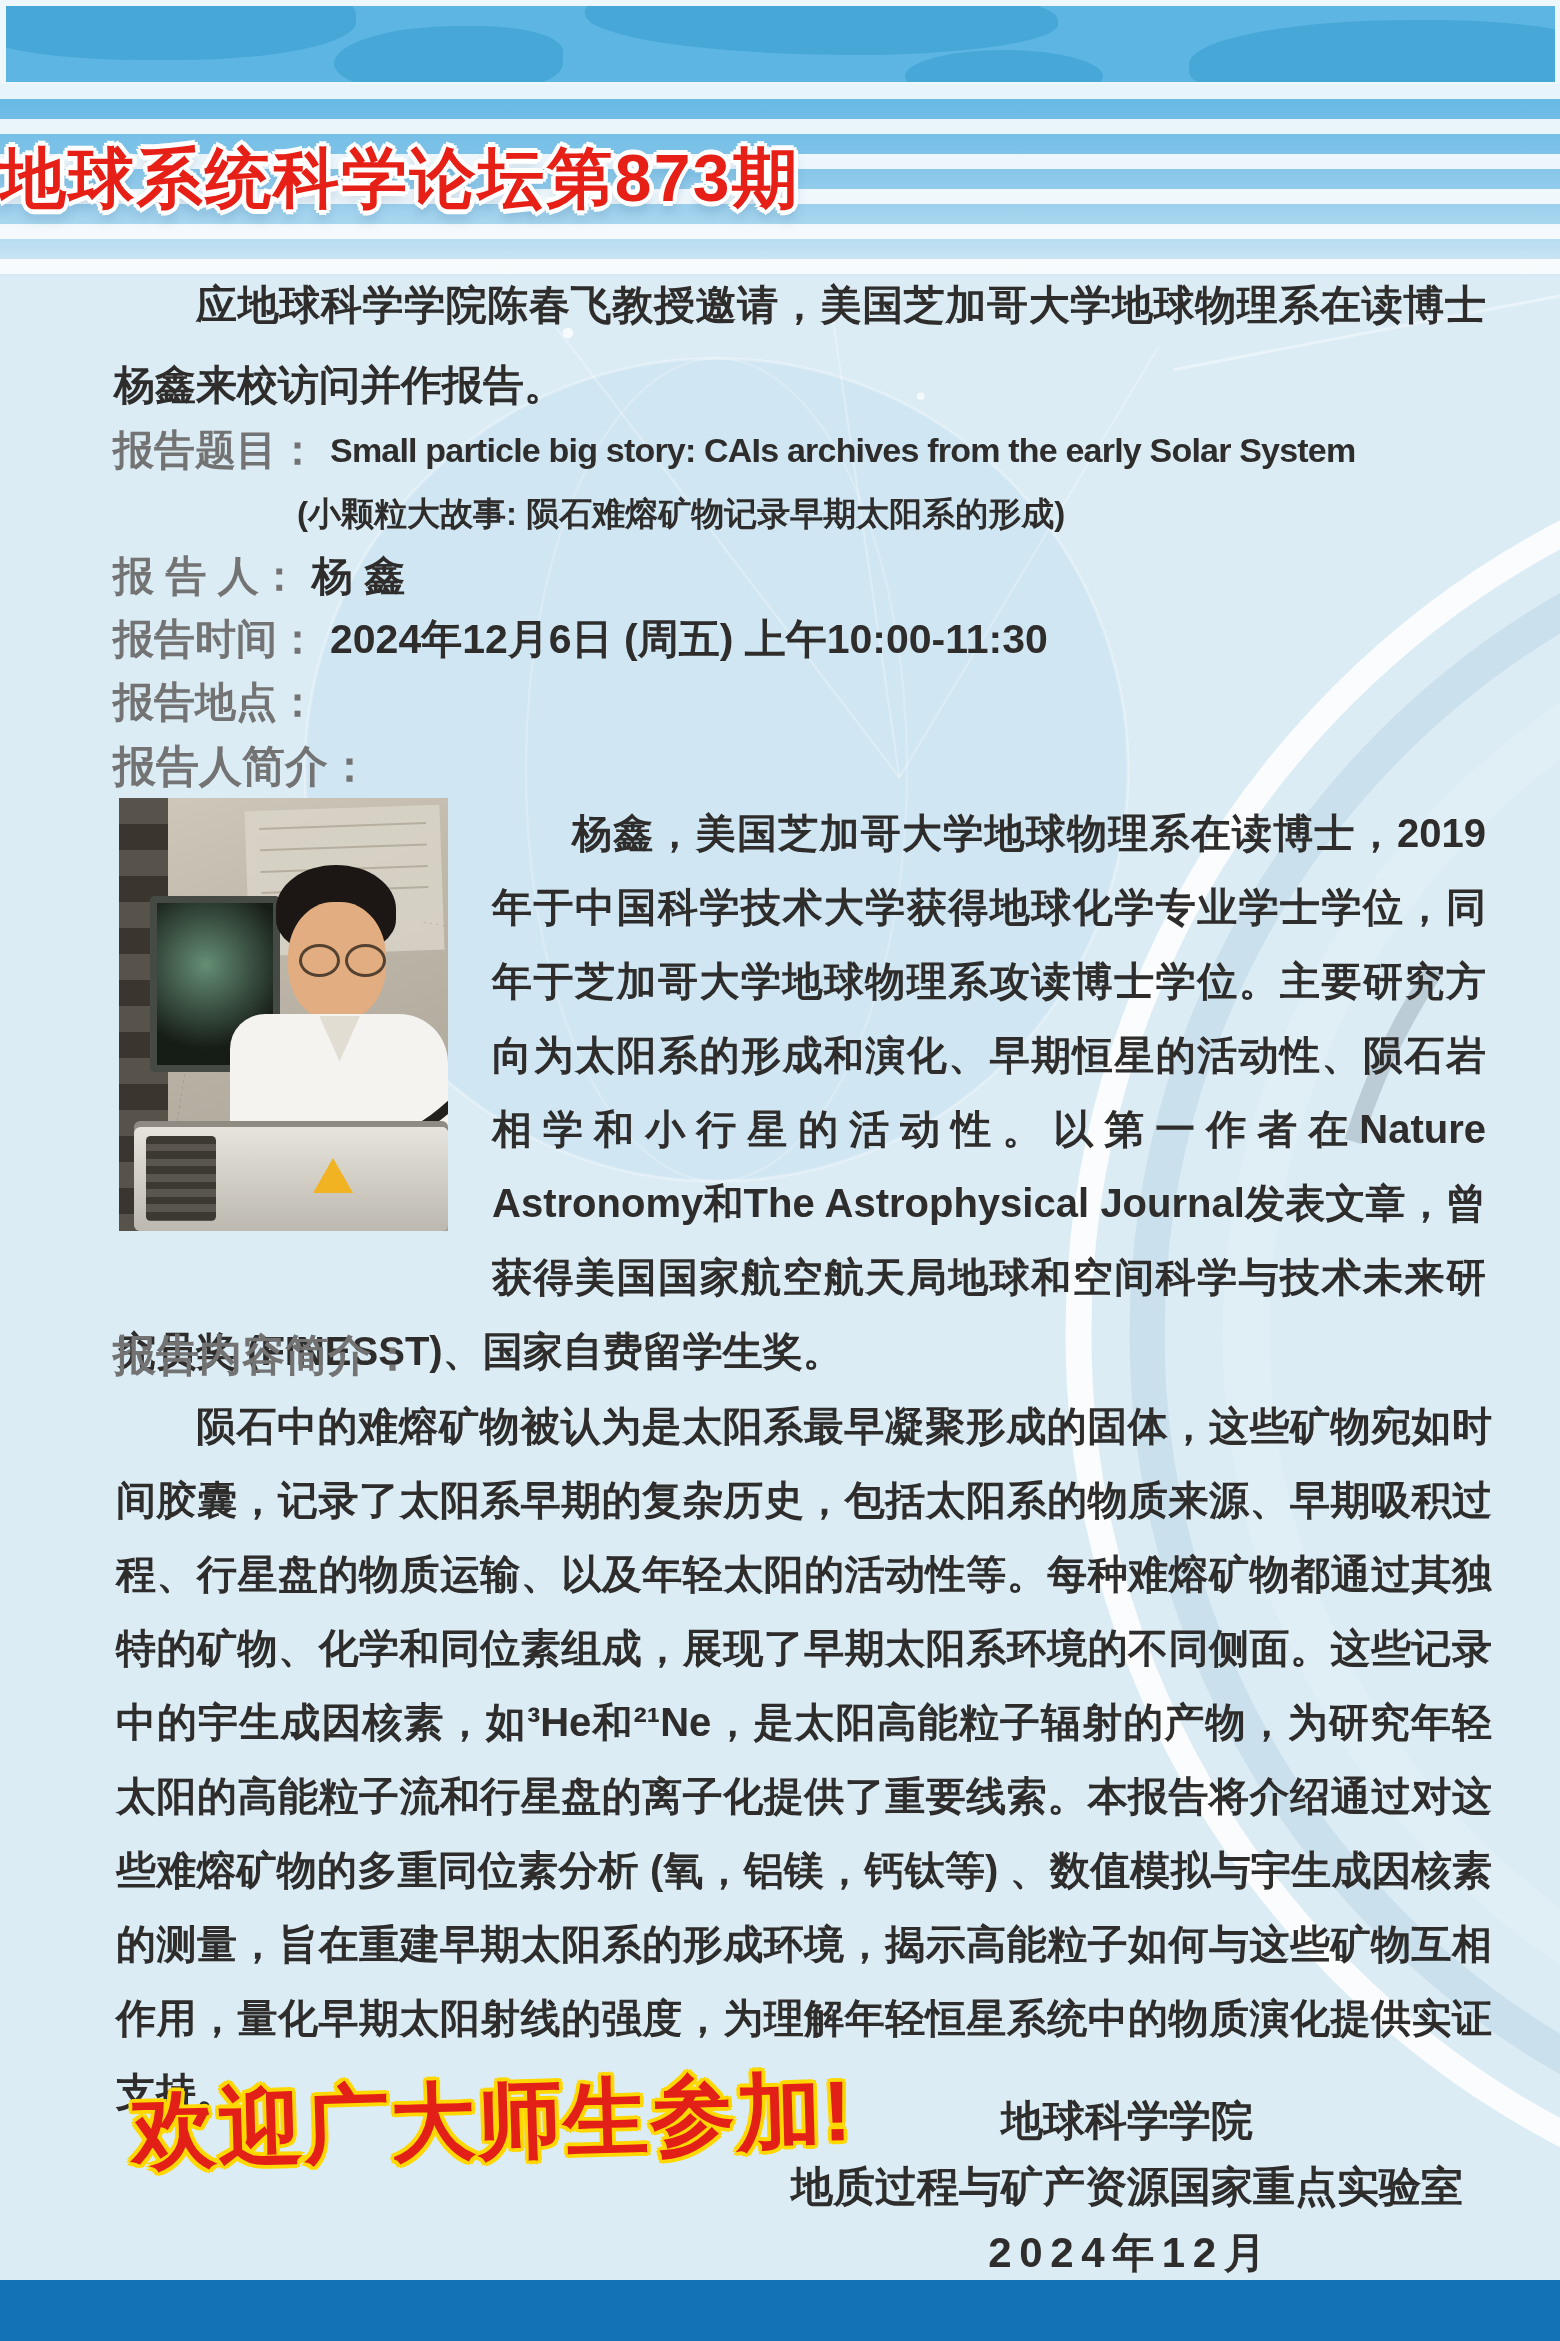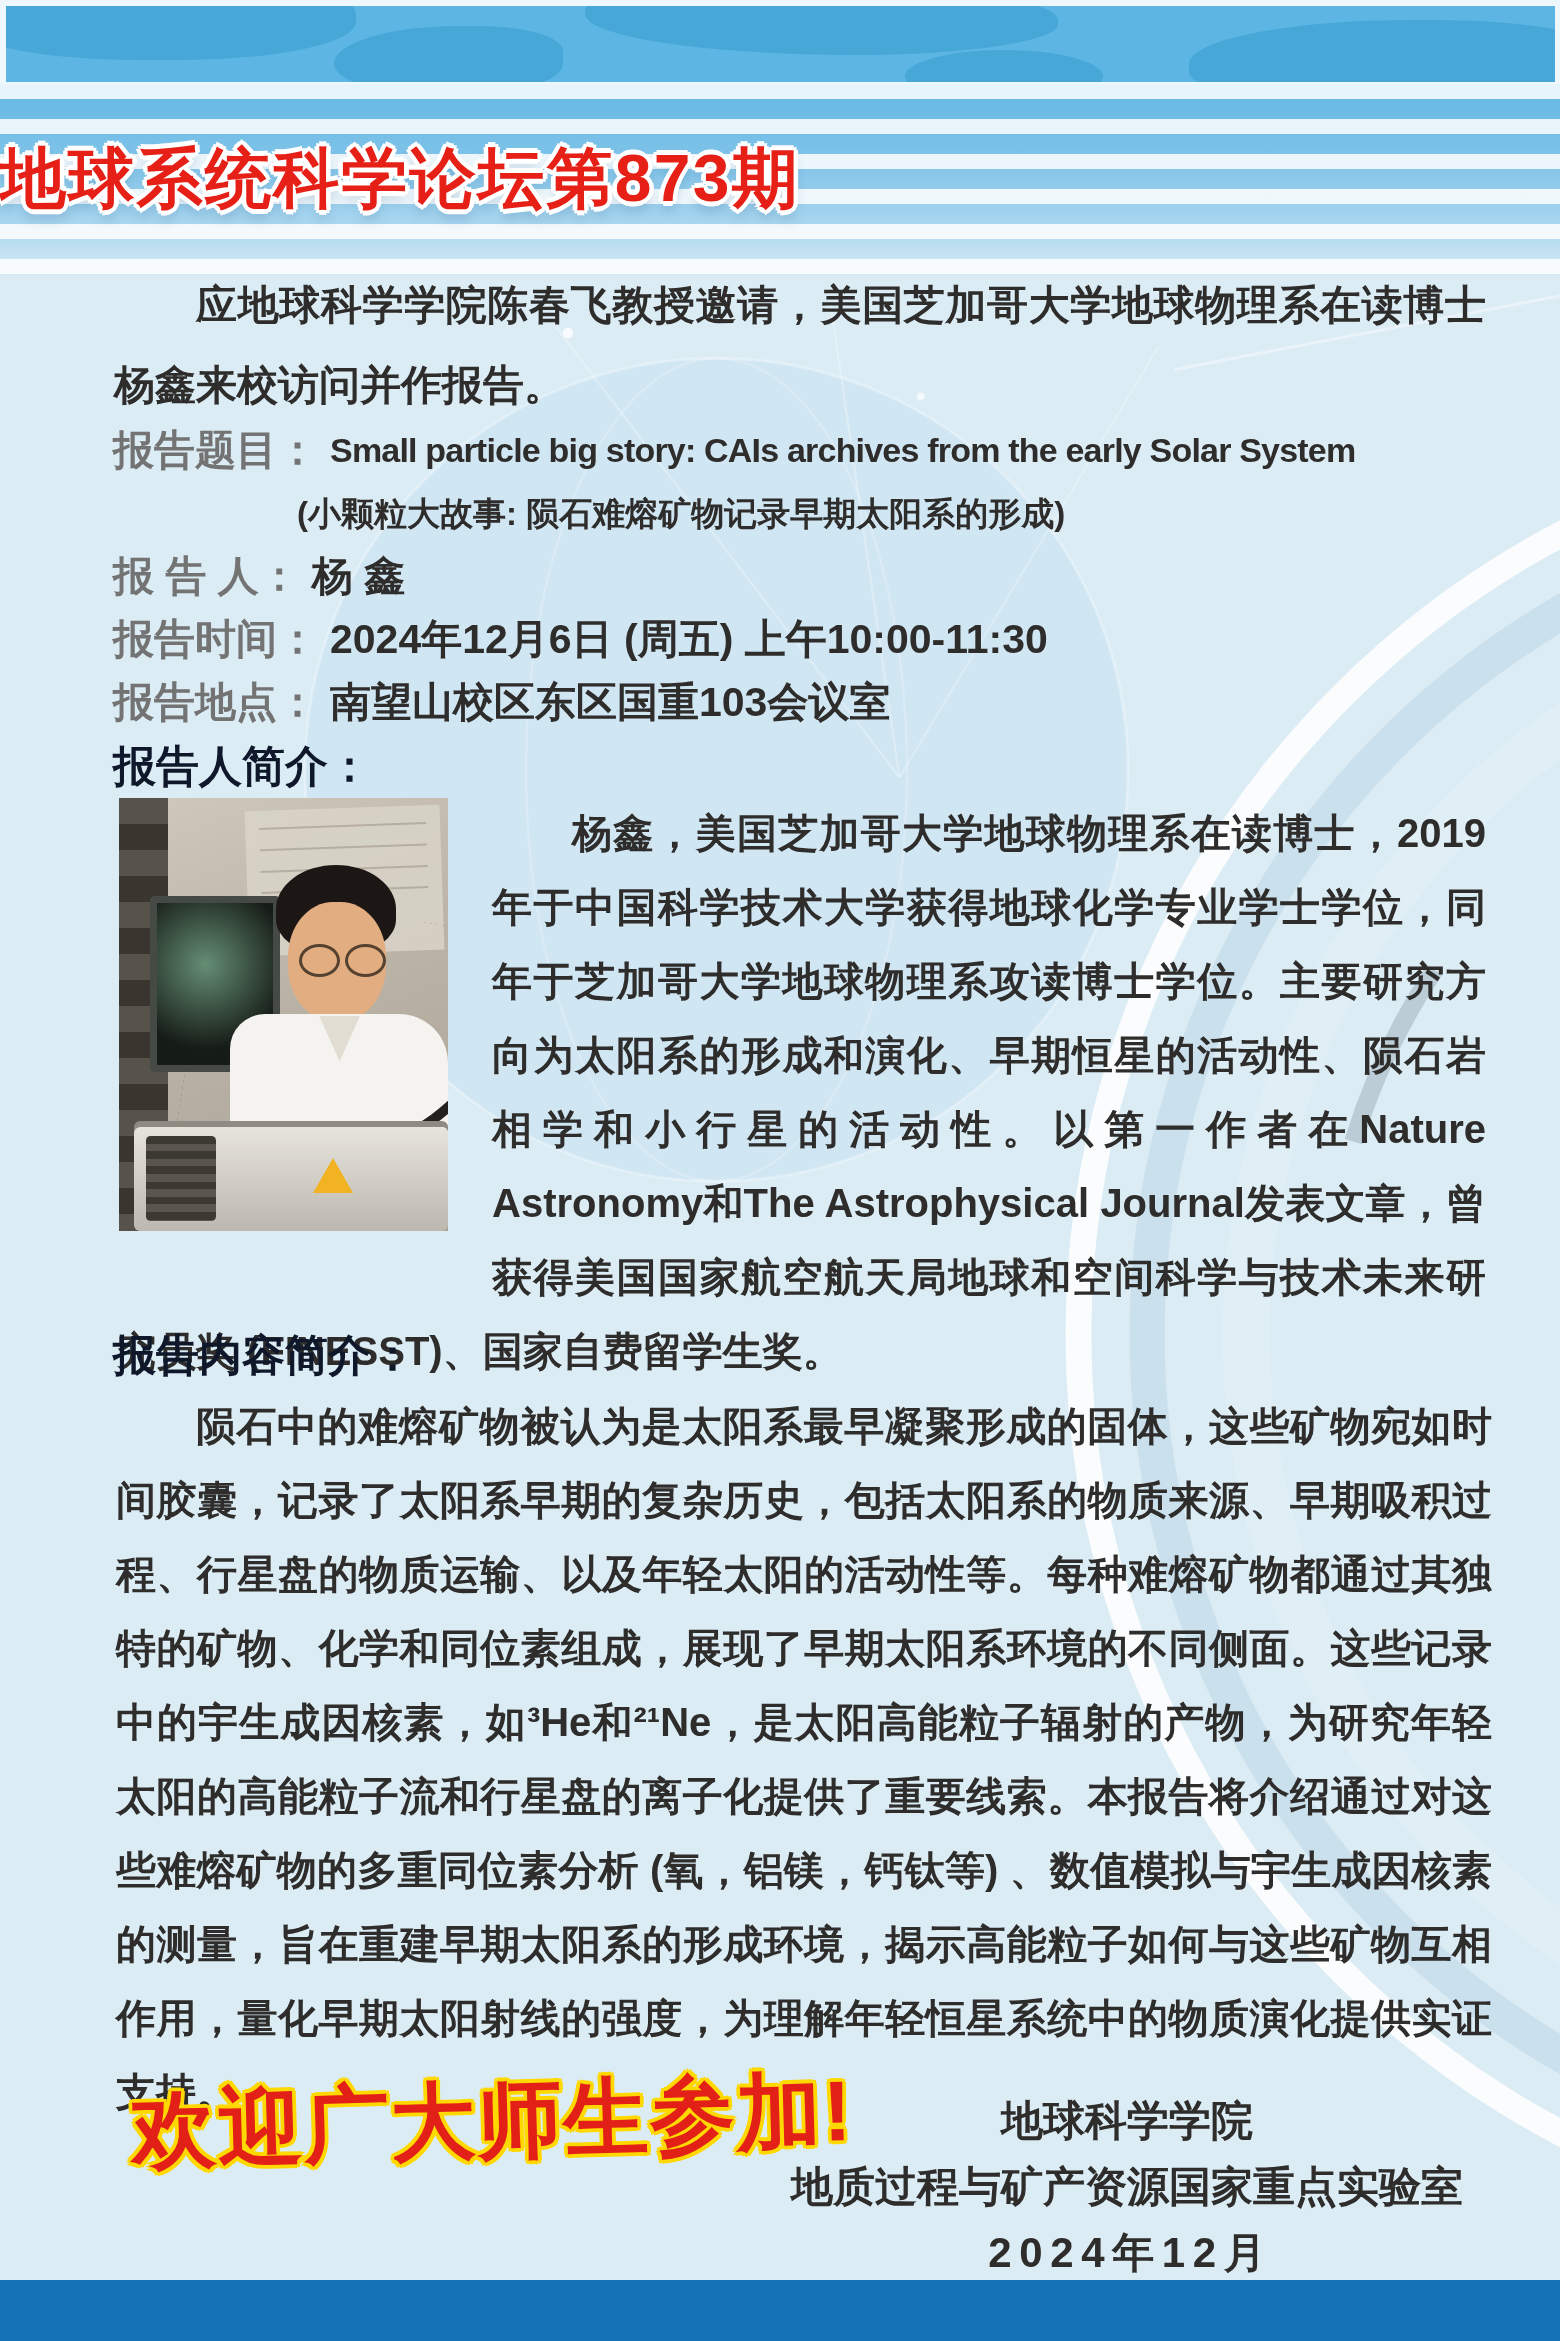--- a/index.html
+++ b/index.html
@@ -40,21 +40,21 @@
   .intro{
     position:absolute;left:114px;top:265px;width:1372px;margin:0;z-index:2;
     font-size:41px;font-weight:700;line-height:80px;text-indent:2em;text-align:justify;
   }
   .fields{position:absolute;left:113px;top:419px;width:1395px;z-index:2;}
   .frow{display:flex;height:63px;line-height:63px;font-size:41px;font-weight:700;white-space:nowrap;}
   .flabel{color:#737373;margin-right:12px;flex:0 0 auto;}
   .fval{color:#2e2d2b;}
   .fval-en{font-size:34px;letter-spacing:-0.8px;}
   .sub-row{padding-left:184px;font-size:33px;}
-  .sec-heading{position:absolute;left:113px;margin:0;font-size:43px;font-weight:700;color:#0f172a;line-height:47px;z-index:2;}
+  .sec-heading{position:absolute;left:113px;margin:0;font-size:43px;font-weight:700;color:#737373;line-height:47px;z-index:2;}
   .bio-heading{top:743px;}
   .abstract-heading{top:1332px;}
   .bio-section{position:absolute;left:113px;top:793px;width:1376px;z-index:2;}
   .para{font-size:40px;font-weight:700;line-height:74px;text-indent:2em;text-align:justify;margin:3px;color:#2e2d2b;}
   .abstract-text{position:absolute;left:113px;top:1386px;width:1376px;z-index:2;}
   
   .photo{
     float:left;width:329px;height:433px;margin:4.6px 44px 18.3px 6.1px;position:relative;overflow:hidden;
     background:linear-gradient(160deg,#cfc8bb 0%,#bab3a6 45%,#a8a195 100%);
   }
@@ -140,21 +140,20 @@
     <div class="frow">
       <span class="flabel">报 告 人：</span>
       <span class="fval">杨 鑫</span>
     </div>
     <div class="frow">
       <span class="flabel">报告时间：</span>
       <span class="fval">2024年12月6日 (周五) 上午10:00-11:30</span>
     </div>
     <div class="frow">
       <span class="flabel">报告地点：</span>
-      <span class="fval">南望山校区东区国重103会议室</span>
     </div>
   </div>
 
   <h2 class="sec-heading bio-heading">报告人简介：</h2>
   <div class="bio-section">
     <div class="photo">
       <div class="ph-paper"></div>
       <div class="ph-rack"></div>
       <div class="ph-monitor"></div>
       <div class="ph-hair"></div>

